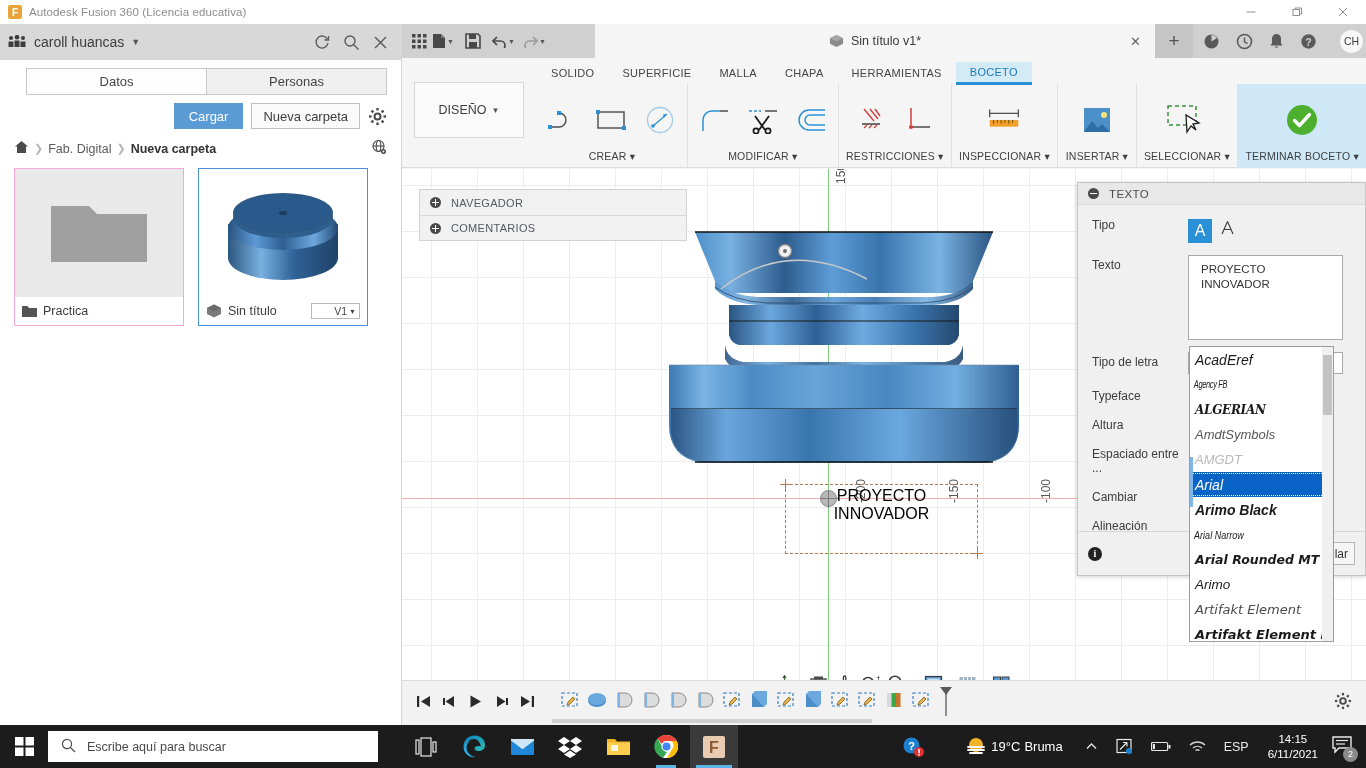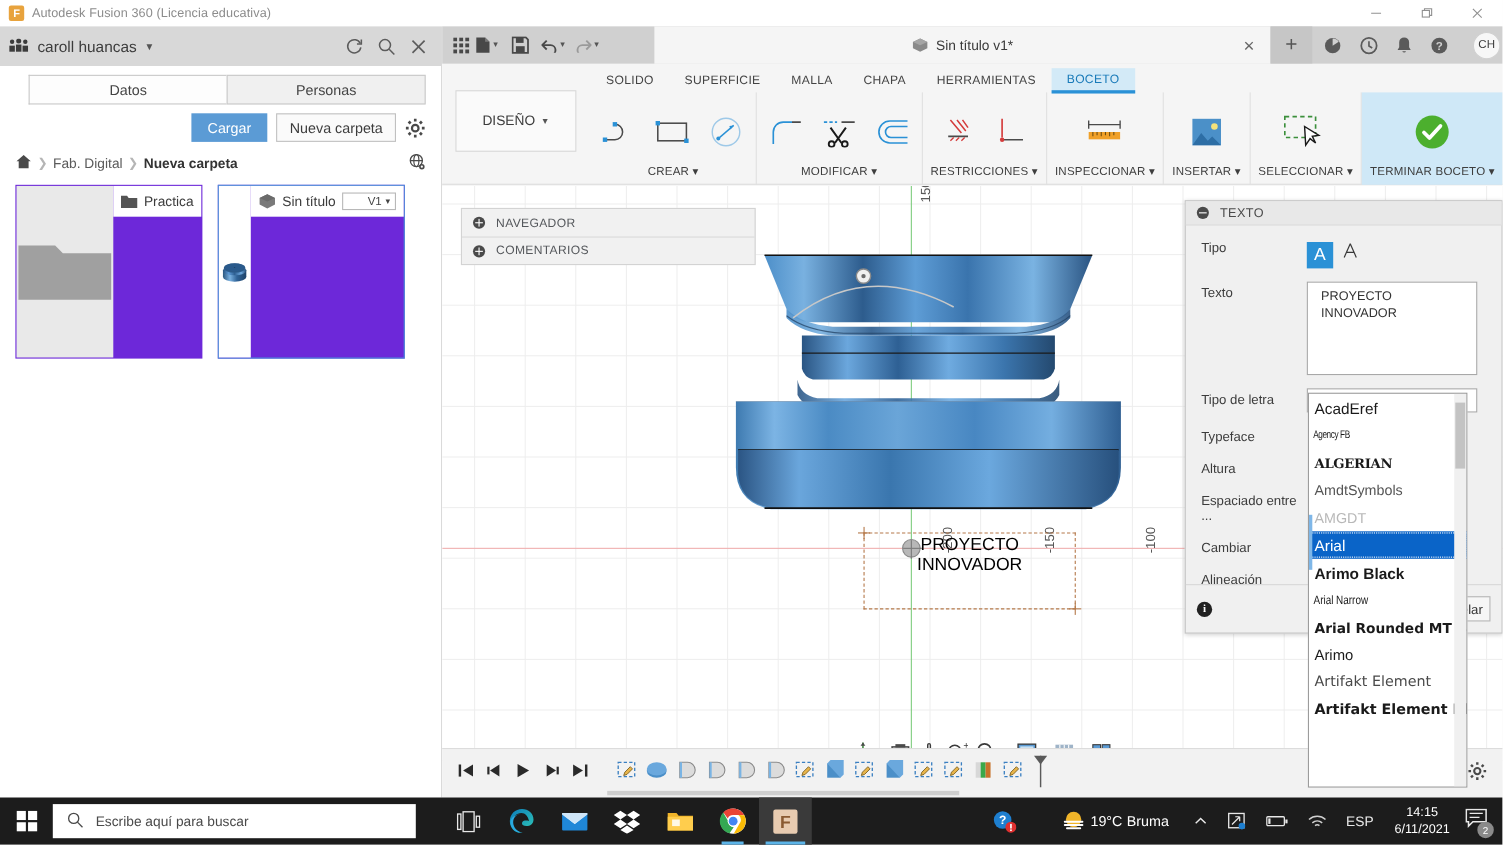--- a/index.html
+++ b/index.html
@@ -73,22 +73,22 @@
     display: flex; align-items: center; padding: 10px 14px 0 14px;
     font-size: 12.5px; color: #555; gap: 5px;
   }
   .bc-sep { color: #b5b5b5; font-size: 11px; }
   .bc-item { color: #5a5a5a; }
   .bc-item.current { font-weight: bold; color: #333; }
   .bc-globe { margin-left: auto; color: #555; }
 
   .file-grid { display: flex; padding: 10px 14px 0 14px; gap: 14px; }
   .file-card {
-    width: 170px; height: 158px; background: #6d28d9; border: 1px solid transparent;
-    display: flex; cursor: pointer;
+    width: 170px; height: 158px; background: #f9a8d4; border: 1px solid transparent;
+    display: flex; flex-direction: column; cursor: pointer;
   }
   .file-card.selected { border: 1px solid #4a90d9; }
   .file-thumb {
     flex: 1; background: #e9e9e9; display: flex; align-items: center; justify-content: center;
     overflow: hidden;
   }
   .file-thumb.white { background: #ffffff; }
   .file-foot {
     height: 28px; display: flex; align-items: center; padding: 0 7px;
     font-size: 12.5px; color: #3c3c3c; gap: 6px; background: #fff;
@@ -310,22 +310,22 @@
   }
   .dlg-btns { margin-left: auto; display: flex; gap: 6px; }
   .dlg-btn {
     min-width: 62px; height: 23px; border: 1px solid #b5b5b5; background: #f6f6f6;
     font-size: 12px; color: #333; display: flex; align-items: center; justify-content: center;
     cursor: pointer;
   }
 
   
   .fontlist {
-    position: absolute; left: 1189px; top: 357px; width: 145px; height: 359px;
-    background: #fff; border: 1px solid #9c9c9c; overflow: hidden; z-index: 20;
+    position: absolute; left: 1189px; top: 346px; width: 145px; height: 296px;
+    background: #fff; border: 1px solid #9c9c9c; overflow: hidden; z-index: 20; font-style: italic;
   }
   .fl-inner { position: relative; width: 145px; }
   .fl-item {
     height: 25px; display: flex; align-items: center; padding-left: 5px;
     font-size: 13px; color: #1a1a1a; white-space: nowrap; overflow: hidden; cursor: pointer;
   }
   .fl-item.sel { background: #0a64c8; color: #fff; outline: 1px dotted #fff; outline-offset: -2px; }
   .fl-scroll {
     position: absolute; right: 0; top: 0; width: 11px; height: 100%; background: #f0f0f0;
   }

